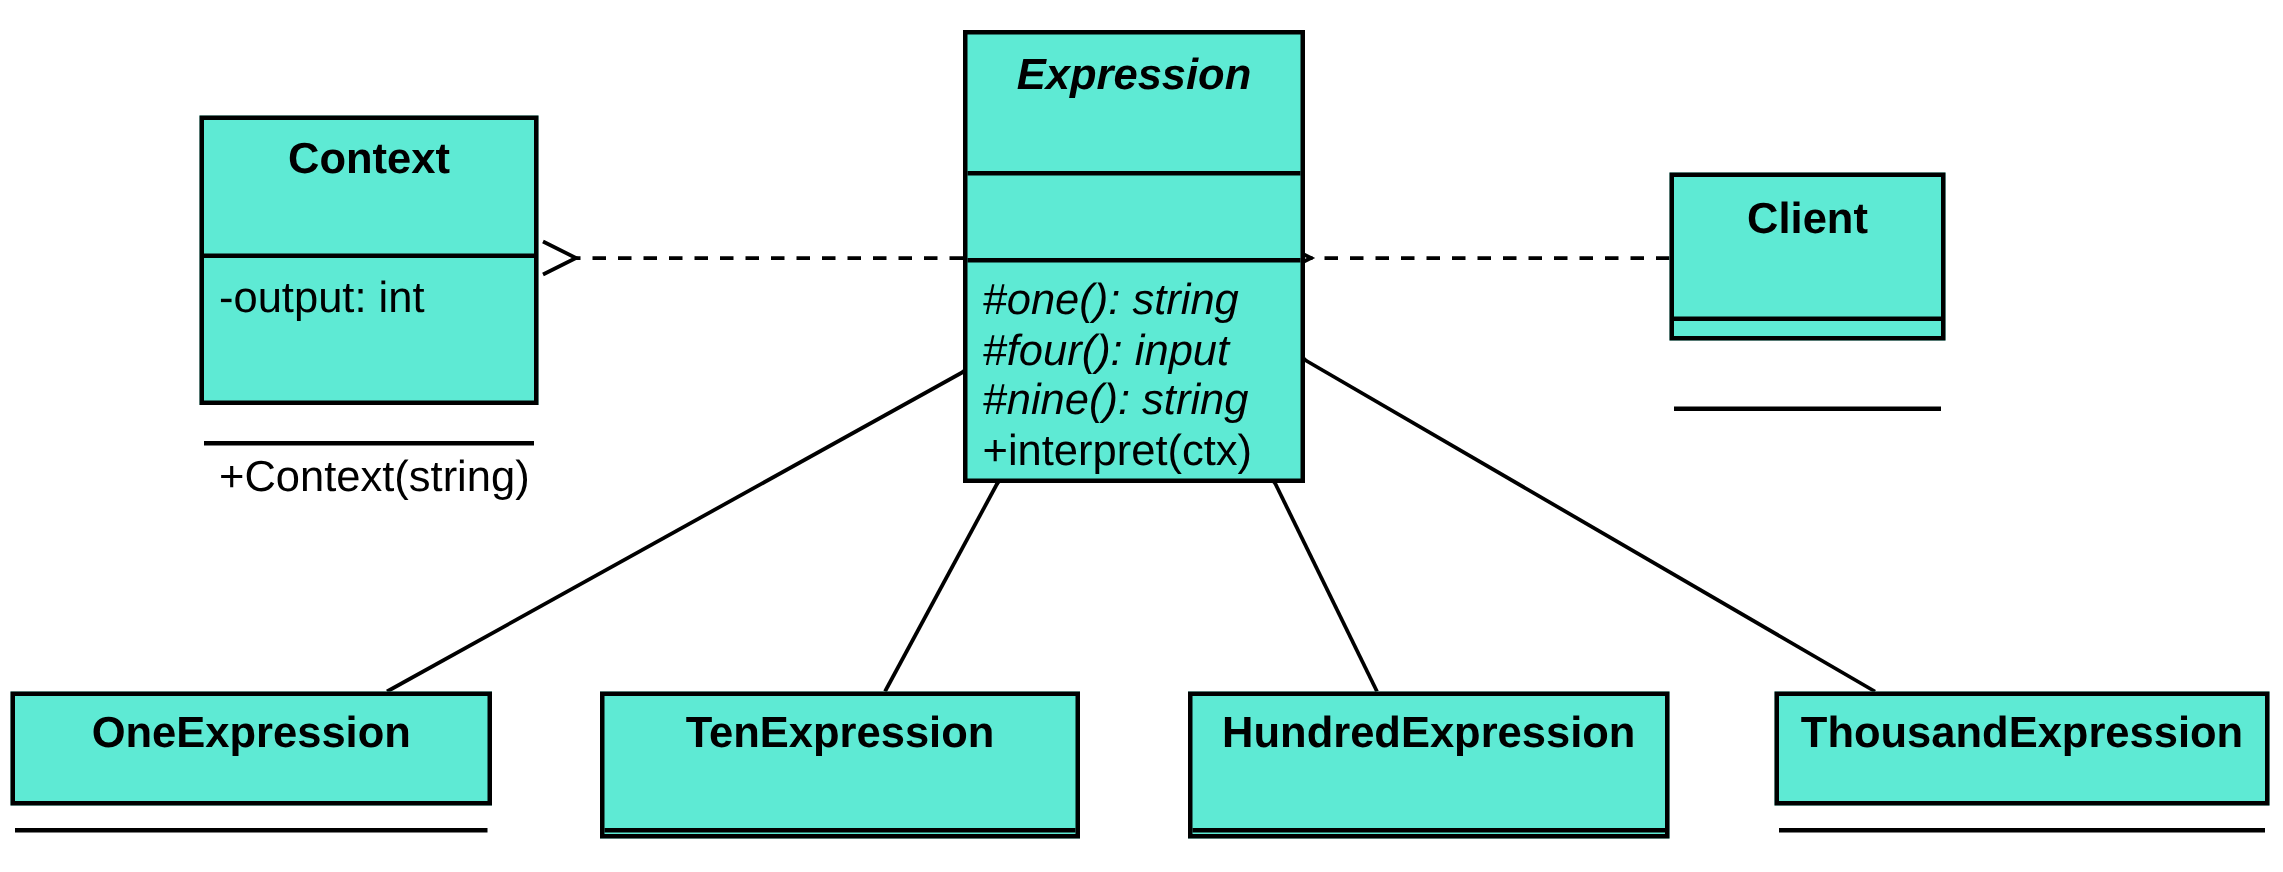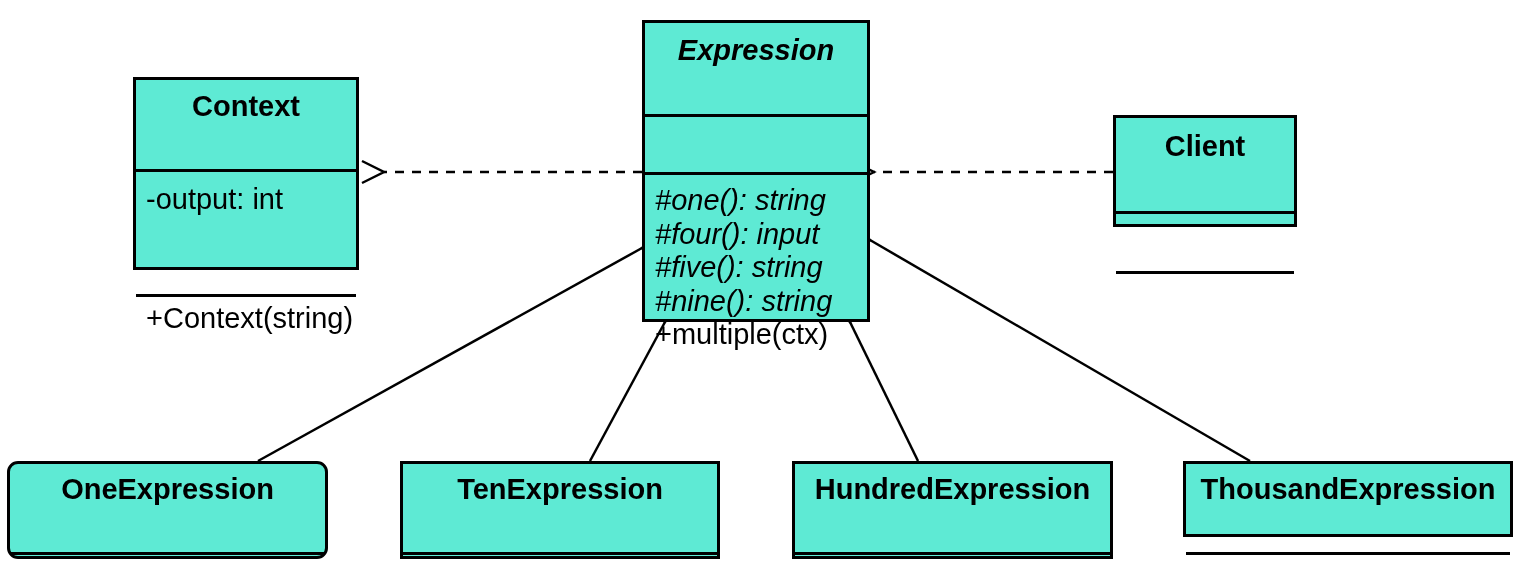--- a/index.html
+++ b/index.html
@@ -87,33 +87,32 @@
       <div class="member">+Context(string)</div>
     </div>
   </div>
 
   <div class="uml" style="left:642px; top:20px; width:228px; height:302px;">
     <div class="title abstract" style="height:54px;">Expression</div>
     <div class="sec" style="height:21px;"></div>
     <div class="sec members pt8" style="height:221px;">
       <div class="member it">#one(): string</div>
       <div class="member it">#four(): input</div>
-      <div class="member it">#five(): string</div>
       <div class="member it">#nine(): string</div>
-      <div class="member">+multiple(ctx)</div>
+      <div class="member">+interpret(ctx)</div>
     </div>
   </div>
 
   <div class="uml" style="left:1113px; top:115px; width:184px; height:112px;">
     <div class="title" style="height:56px;">Client</div>
     <div class="sec" style="height:23px;"></div>
     <div class="sec" style="height:27px;"></div>
   </div>
 
-  <div class="uml" style="left:7px; top:461px; width:321px; height:98px;border-radius:11px;">
+  <div class="uml" style="left:7px; top:461px; width:321px; height:76px;">
     <div class="title" style="height:51px;">OneExpression</div>
     <div class="sec" style="height:25px;"></div>
     <div class="sec" style="height:16px;"></div>
   </div>
 
   <div class="uml" style="left:400px; top:461px; width:320px; height:98px;">
     <div class="title" style="height:51px;text-align:right;">TenExpression</div>
     <div class="sec" style="height:25px;"></div>
     <div class="sec" style="height:16px;"></div>
   </div>

